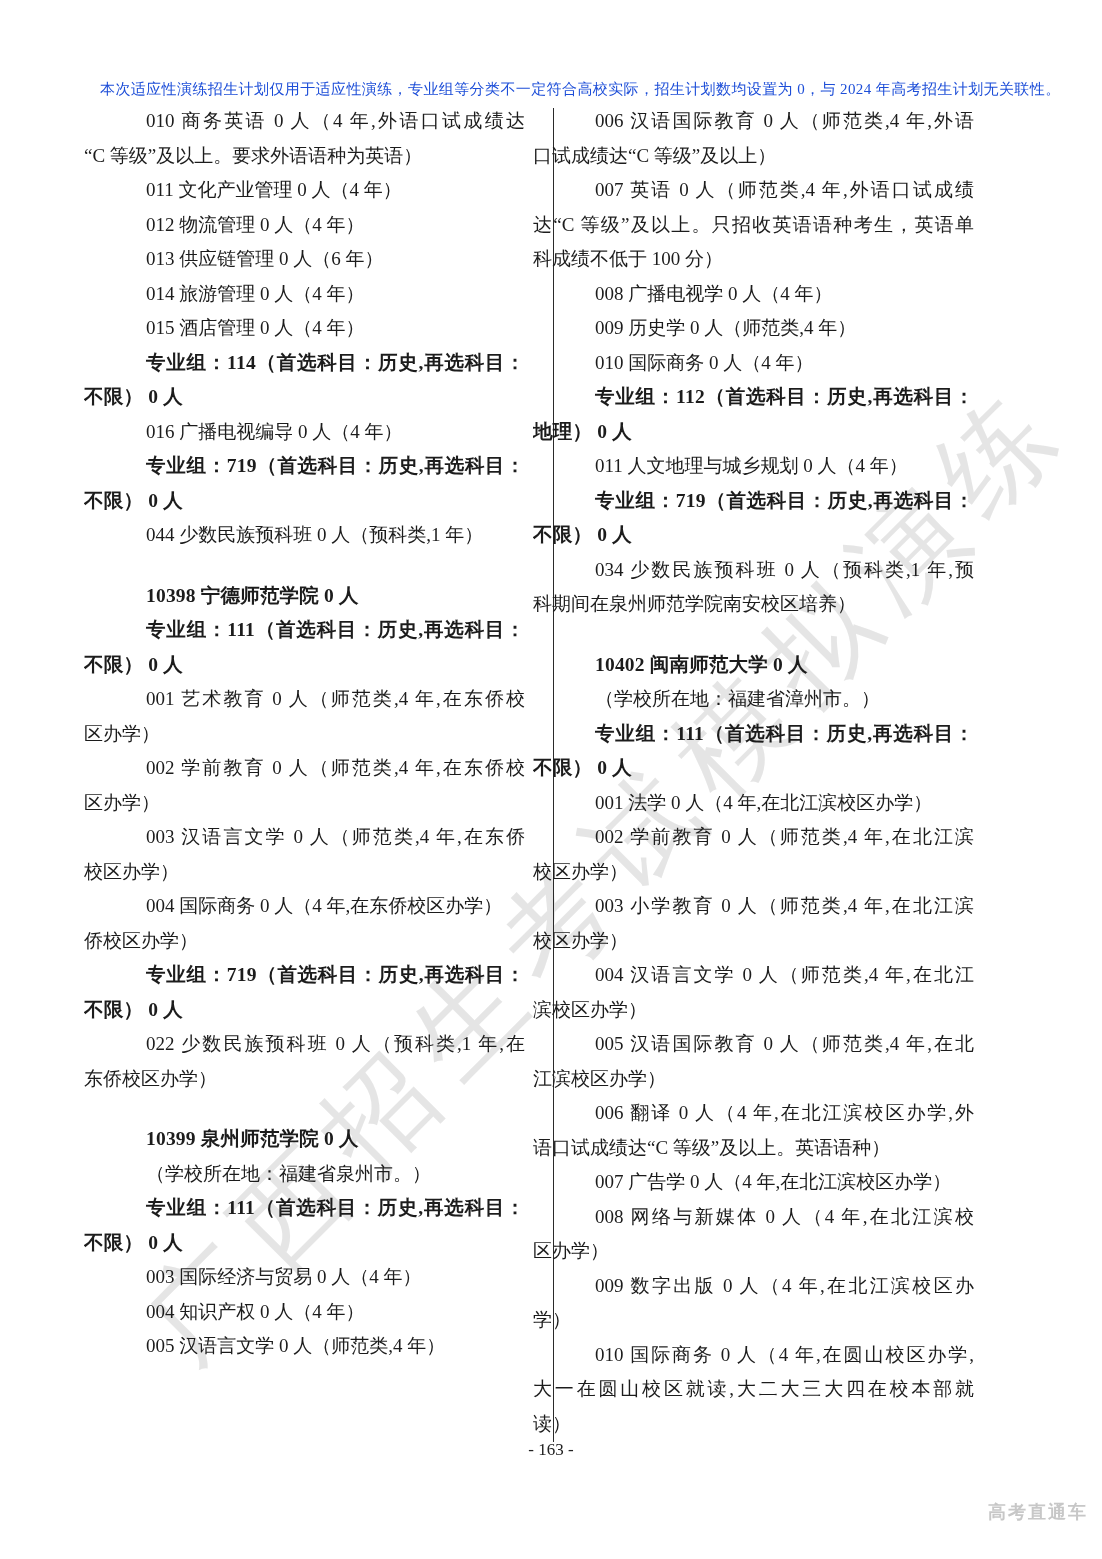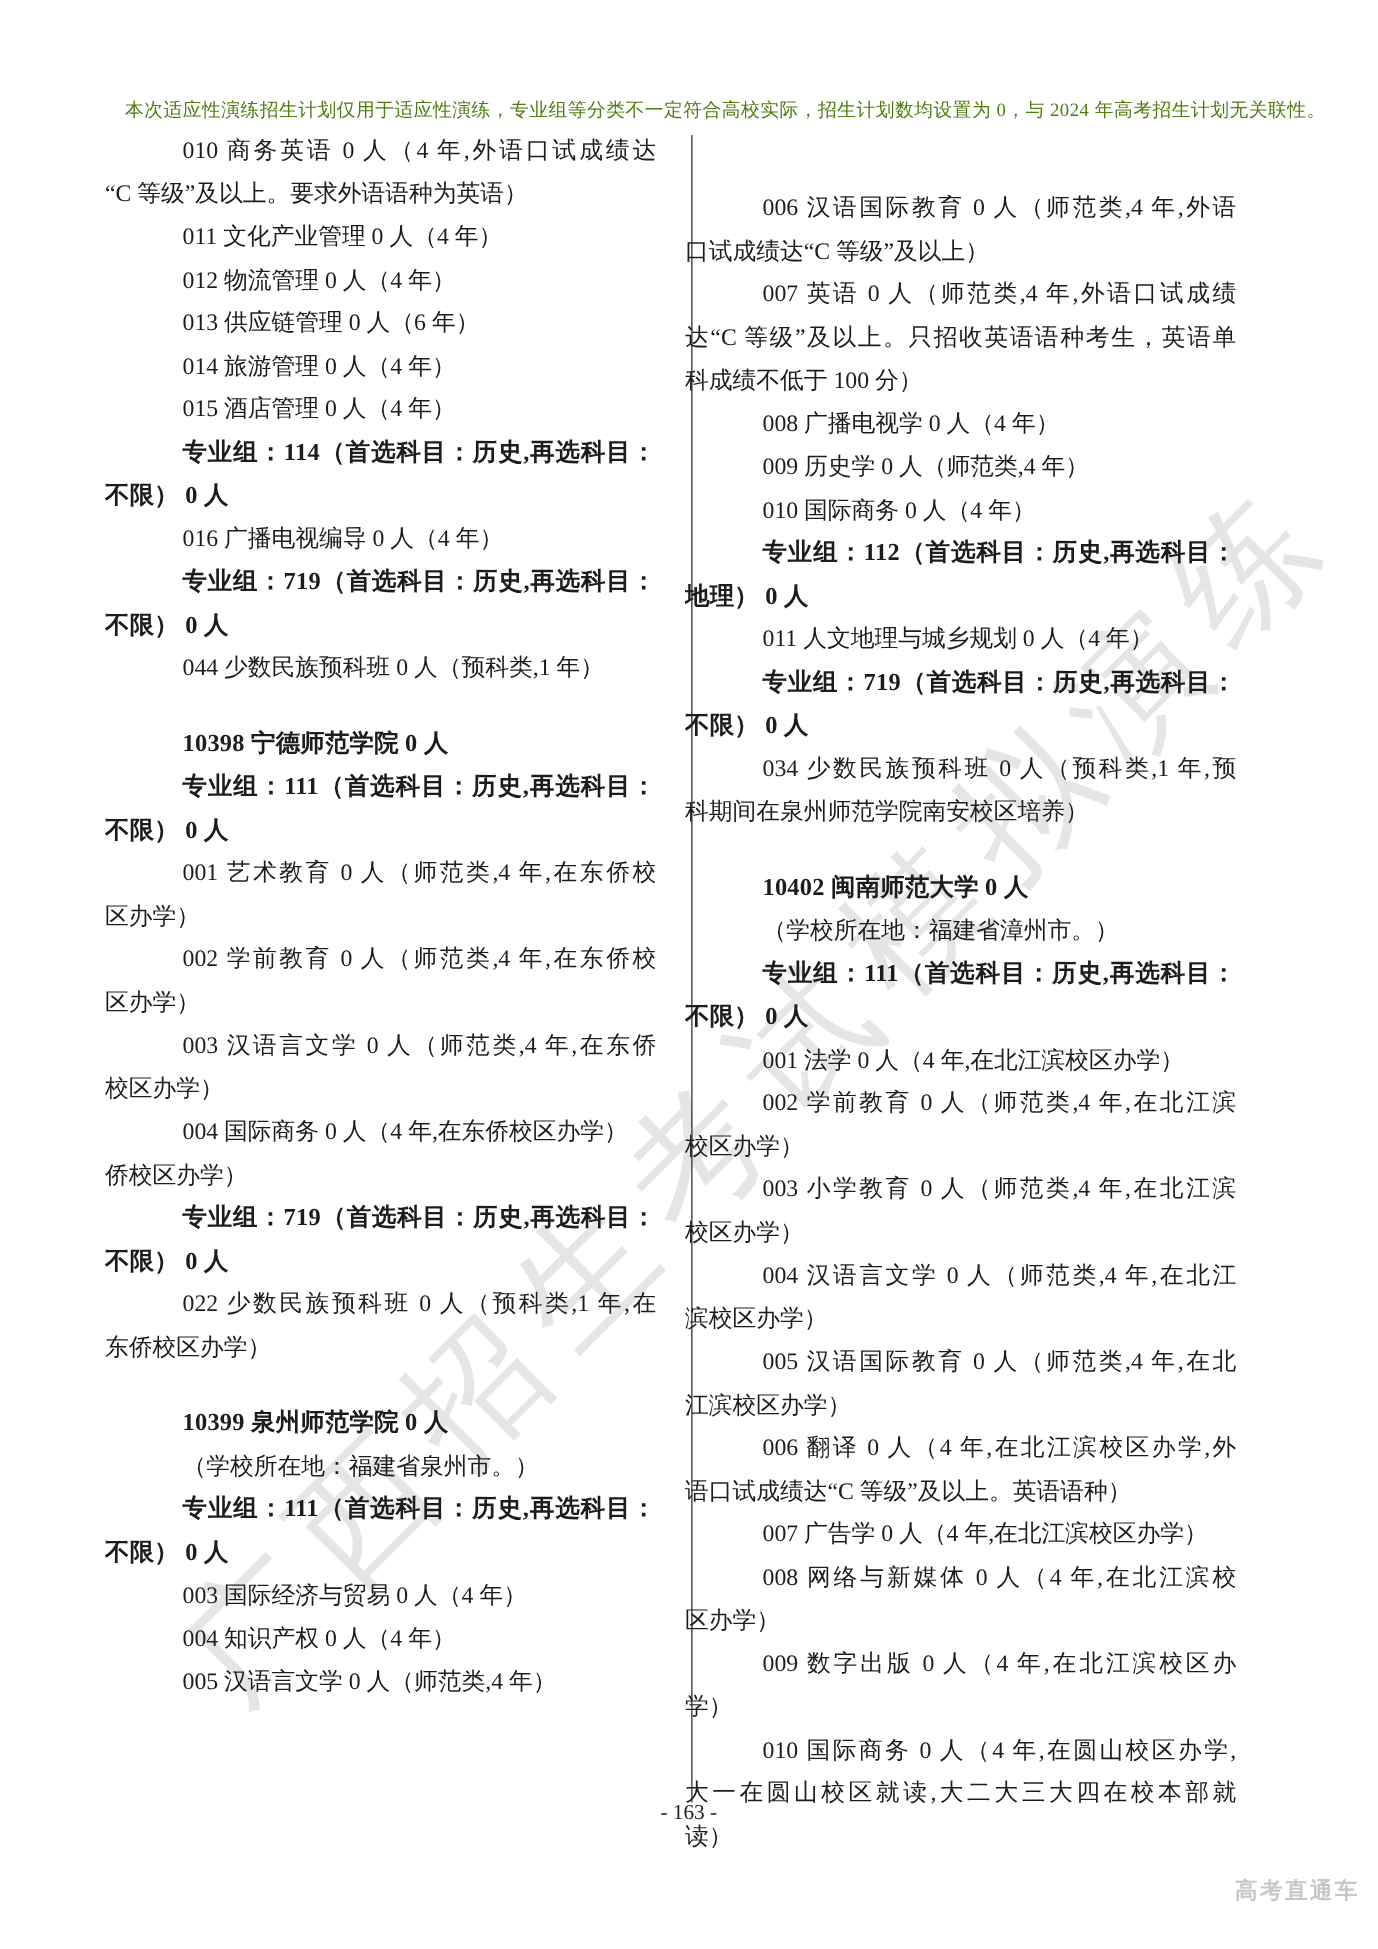--- a/index.html
+++ b/index.html
@@ -14,21 +14,21 @@
   }
   .page-body{position:absolute;left:0;top:0;width:1102px;height:1559px;z-index:2;}
   .watermark-layer{position:absolute;left:0;top:0;width:1102px;height:1559px;z-index:1;pointer-events:none;}
   .wm-glyph{
     position:absolute;font-size:108px;font-weight:400;
     transform:rotate(-45deg);opacity:.5;
     font-family:"Liberation Serif","DejaVu Serif",serif;
   }
   .column{position:absolute;top:104px;width:441px;}
   .col-left{left:84px;}
-  .col-right{left:548px;margin-top:46px;}
+  .col-right{left:533px;}
   .divider{
     position:absolute;left:553px;top:108px;width:1px;height:1334px;background:#2a2a2a;
   }
   .line{
     font-size:19px;line-height:34.5px;height:34.5px;
     text-align:left;overflow:hidden;white-space:nowrap;
   }
   .line.fill{
     text-align:justify;text-align-last:justify;white-space:normal;
   }
@@ -57,21 +57,21 @@
     <span class="wm-glyph" style="left: 414px; top: 948px; color: rgb(205, 205, 205);">生</span>
     <span class="wm-glyph" style="left: 502px; top: 854px; color: rgb(205, 205, 205);">考</span>
     <span class="wm-glyph" style="left: 590px; top: 760px; color: rgb(205, 205, 205);">试</span>
     <span class="wm-glyph" style="left: 678px; top: 666px; color: rgb(205, 205, 205);">模</span>
     <span class="wm-glyph" style="left: 766px; top: 572px; color: rgb(205, 205, 205);">拟</span>
     <span class="wm-glyph" style="left: 854px; top: 478px; color: rgb(205, 205, 205);">演</span>
     <span class="wm-glyph" style="left: 942px; top: 384px; color: rgb(205, 205, 205);">练</span>
   </div>
 
 <div class="page-body">
-  <div class="notice" style="color: #4d7c0f;">本次适应性演练招生计划仅用于适应性演练，专业组等分类不一定符合高校实际，招生计划数均设置为 0，与 2024 年高考招生计划无关联性。</div>
+  <div class="notice" style="color: #1d4ed8;">本次适应性演练招生计划仅用于适应性演练，专业组等分类不一定符合高校实际，招生计划数均设置为 0，与 2024 年高考招生计划无关联性。</div>
 
   <div class="column col-left" id="col-left">
       <div class="line indent fill">010 商务英语 0 人（4 年,外语口试成绩达</div>
       <div class="line">“C 等级”及以上。要求外语语种为英语）</div>
       <div class="line indent">011 文化产业管理 0 人（4 年）</div>
       <div class="line indent">012 物流管理 0 人（4 年）</div>
       <div class="line indent">013 供应链管理 0 人（6 年）</div>
       <div class="line indent">014 旅游管理 0 人（4 年）</div>
       <div class="line indent">015 酒店管理 0 人（4 年）</div>
       <div class="line bold indent fill">专业组：114（首选科目：历史,再选科目：</div>

